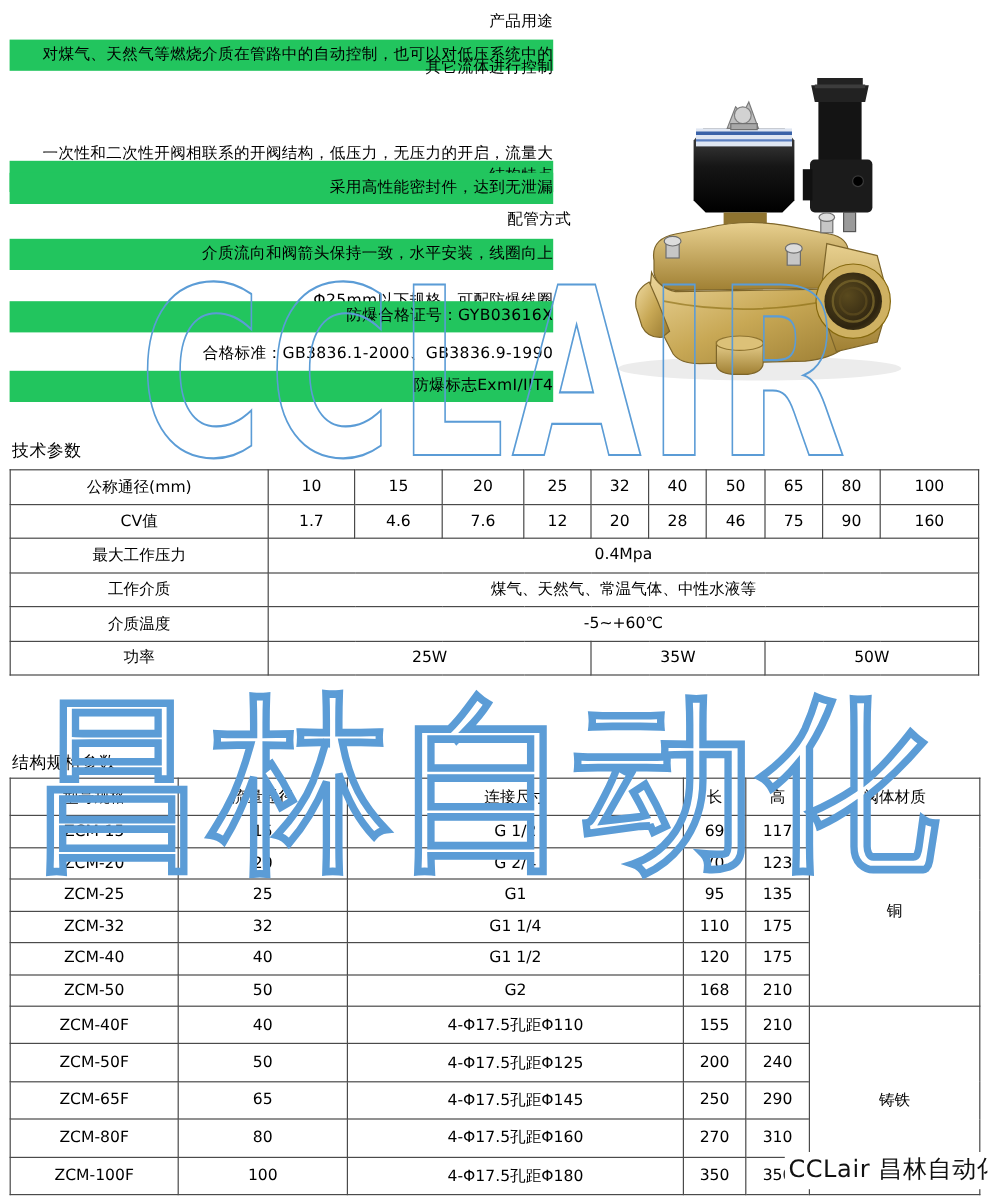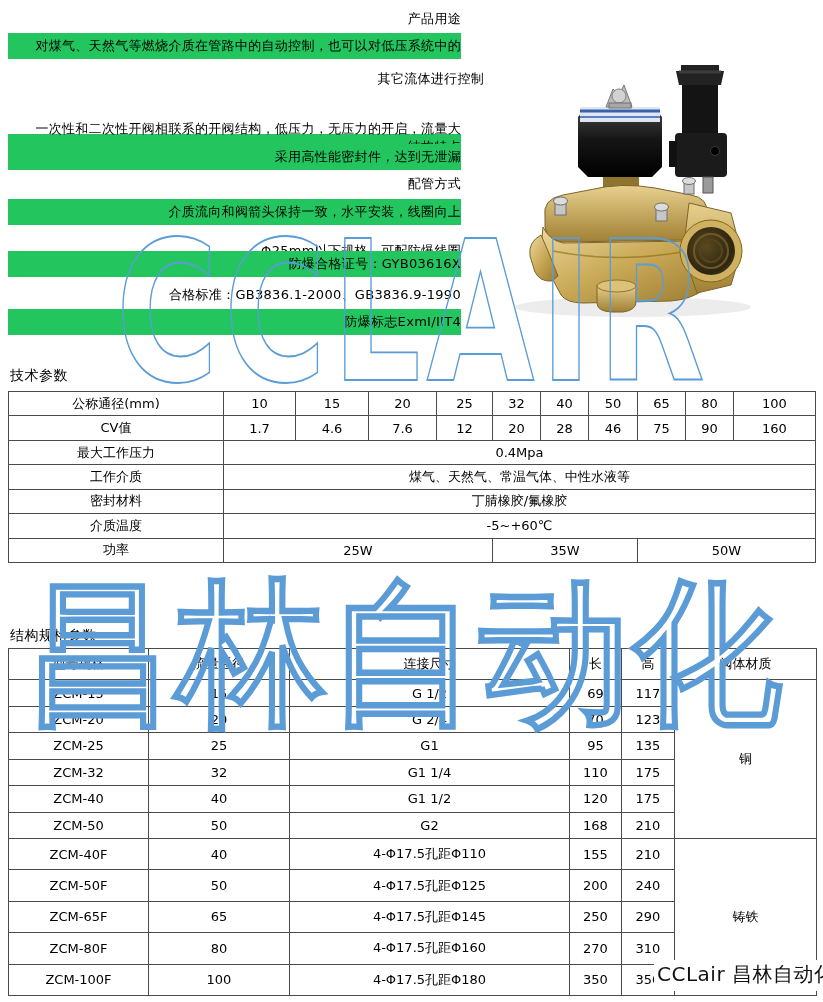--- a/index.html
+++ b/index.html
@@ -37,25 +37,25 @@
   }
 </style>
 </head>
 <body>
 
 <div id="page">
 
   <div id="intro">
       <div class="intro-line" style="top: 5.5px;">产品用途</div>
       <div class="intro-line striped" style="top: 33.1px;">对煤气、天然气等燃烧介质在管路中的自动控制，也可以对低压系统中的</div>
-      <div class="intro-line" style="top: 66px; margin-left: 23px;">其它流体进行控制</div>
+      <div class="intro-line" style="top: 44px;">其它流体进行控制</div>
       <div class="intro-line striped" style="top: 88.3px; margin-top: 46px;">结构特点</div>
       <div class="intro-line" style="top: 115.9px;">一次性和二次性开阀相联系的开阀结构，低压力，无压力的开启，流量大</div>
       <div class="intro-line striped" style="top: 143.5px;">采用高性能密封件，达到无泄漏</div>
-      <div class="intro-line" style="top: 171.1px;">配管方式</div>
+      <div class="intro-line" style="top: 171.1px; margin-left: 15px;">配管方式</div>
       <div class="intro-line striped" style="top: 198.7px;">介质流向和阀箭头保持一致，水平安装，线圈向上</div>
       <div class="intro-line" style="top: 238px;">Φ25mm以下规格，可配防爆线圈</div>
       <div class="intro-line striped" style="top: 251px;">防爆合格证号：GYB03616X</div>
       <div class="intro-line" style="top: 281.5px;">合格标准：GB3836.1-2000、GB3836.9-1990</div>
       <div class="intro-line striped" style="top: 309.1px;">防爆标志ExmI/IIT4</div>
     </div>
 
   <svg id="valve-photo" width="330" height="290" viewBox="0 0 330 290">
     <defs>
       <linearGradient id="brass" x1="0" y1="0" x2="1" y2="1">
@@ -182,24 +182,20 @@
         </tr>
         <tr>
           <td>最大工作压力</td>
           <td colspan="10">0.4Mpa</td>
         </tr>
         <tr>
           <td>工作介质</td>
           <td colspan="10">煤气、天然气、常温气体、中性水液等</td>
         </tr>
         <tr>
-          <td>密封材料</td>
-          <td colspan="10">丁腈橡胶/氟橡胶</td>
-        </tr>
-        <tr>
           <td>介质温度</td>
           <td colspan="10">-5~+60℃</td>
         </tr>
         <tr>
           <td>功率</td>
           <td colspan="4">25W</td>
           <td colspan="3">35W</td>
           <td colspan="3">50W</td>
         </tr>
       </tbody>

